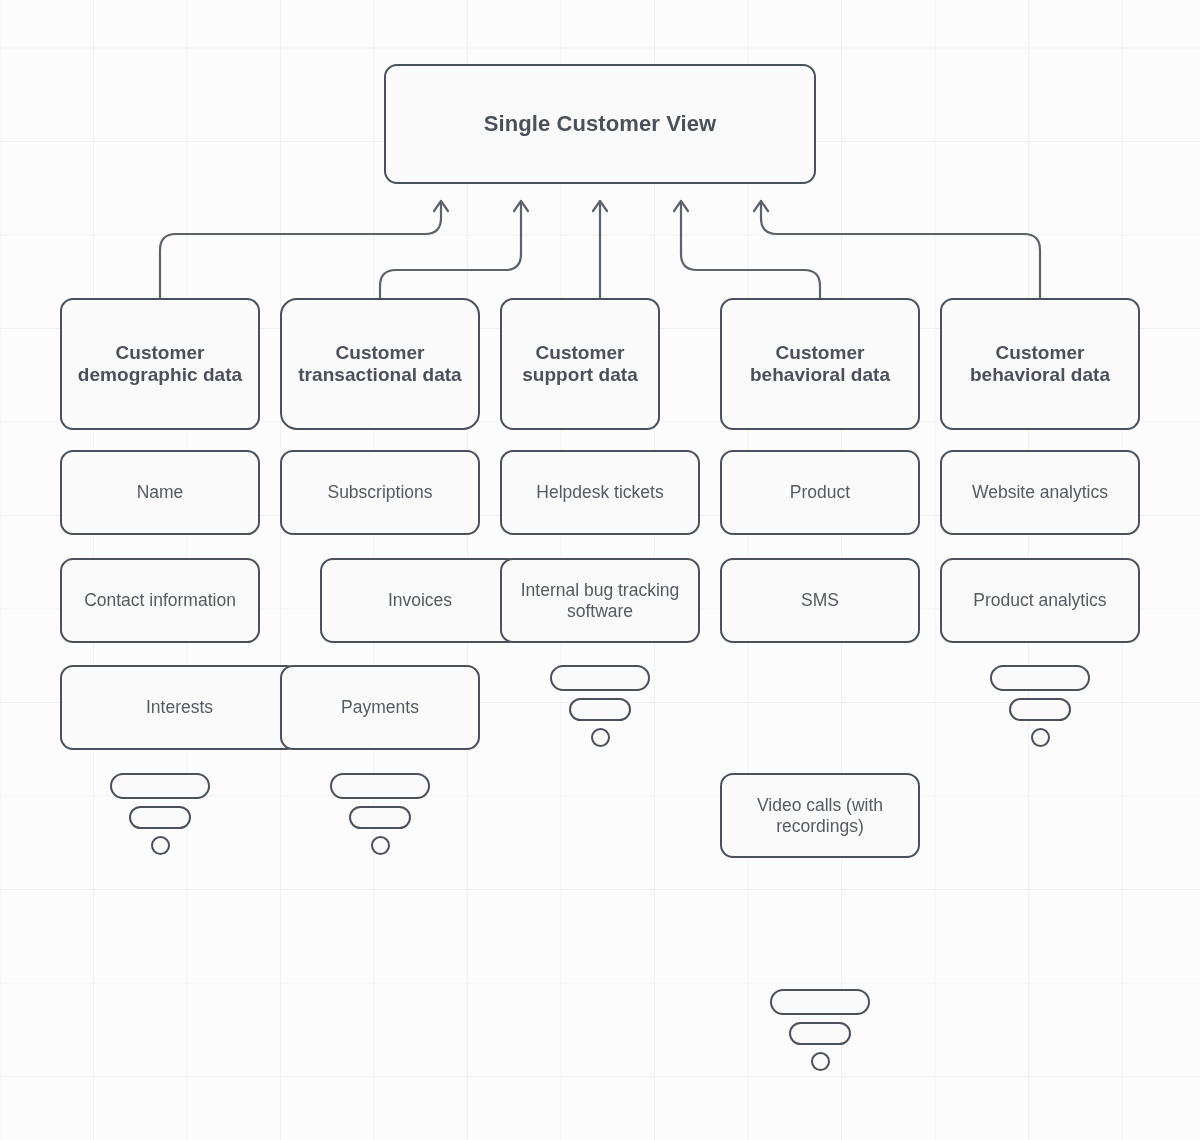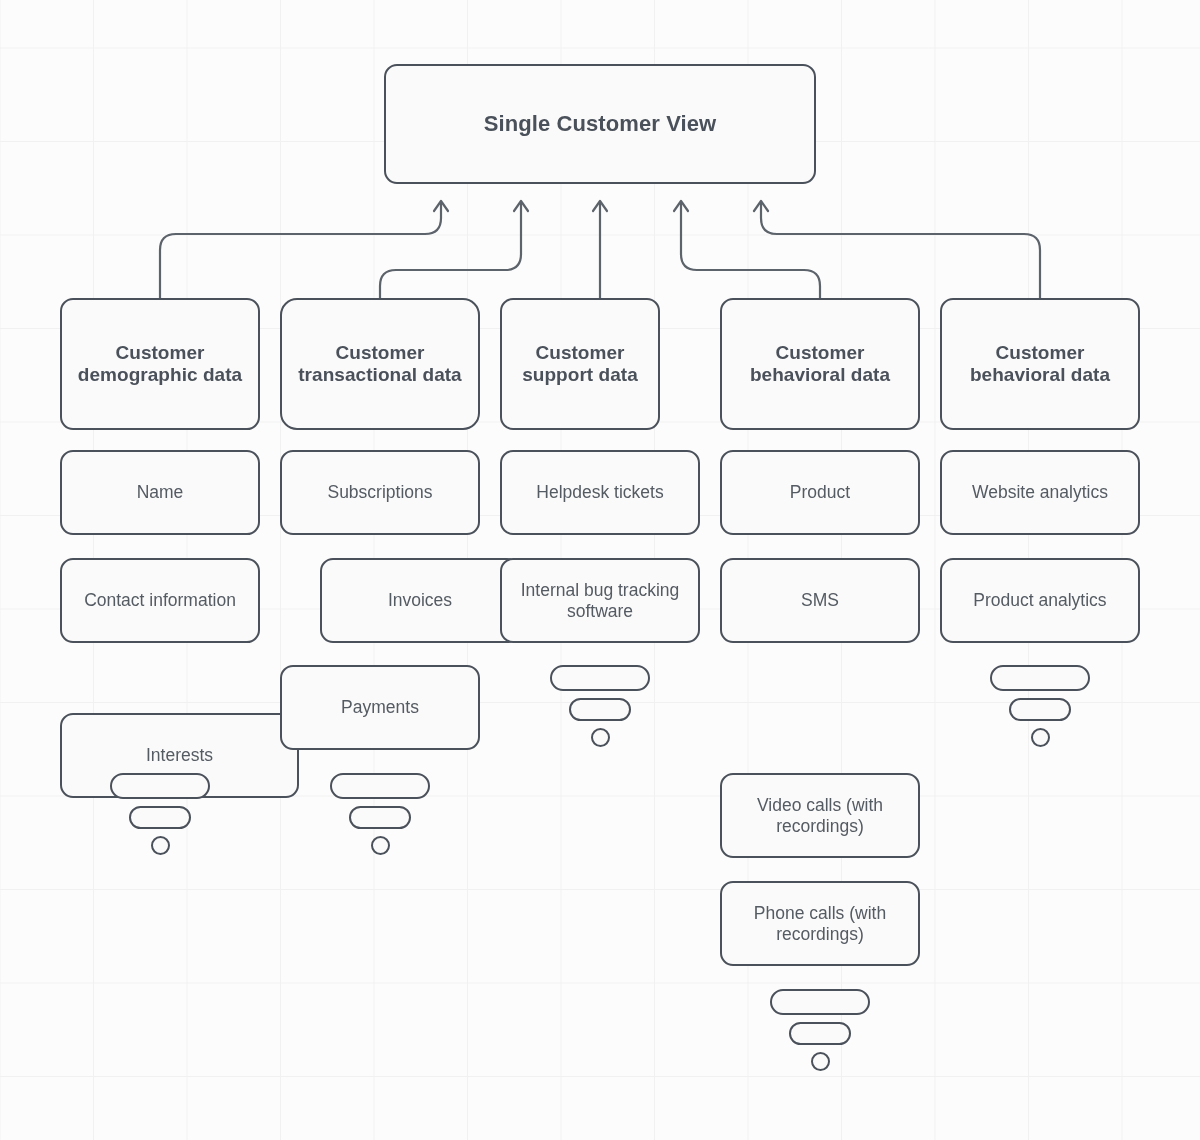--- a/index.html
+++ b/index.html
@@ -120,21 +120,21 @@
 
   <div class="node category" style="left:60px; top:298px; width:200px; height:132px;">
     <span>Customer demographic data</span>
   </div>
   <div class="node leaf" style="left:60px; top:450px; width:200px; height:85px;">
     <span>Name</span>
   </div>
   <div class="node leaf" style="left:60px; top:558px; width:200px; height:85px;">
     <span>Contact information</span>
   </div>
-  <div class="node leaf" style="left:60px; top:665px; width:239px; height:85px;margin-top:48px;">
+  <div class="node leaf" style="left:60px; top:665px; width:239px; height:85px;">
     <span>Interests</span>
   </div>
   <div class="ellipsis" style="left:60px; top:773px; width:200px;">
     <div class="pill wide"></div>
     <div class="pill mid"></div>
     <div class="dot"></div>
   </div>
 
   <div class="node category" style="left:280px; top:298px; width:200px; height:132px;border-radius:17px;">
     <span>Customer transactional data</span>
@@ -174,23 +174,20 @@
   </div>
   <div class="node leaf" style="left:720px; top:450px; width:200px; height:85px;">
     <span>Product</span>
   </div>
   <div class="node leaf" style="left:720px; top:558px; width:200px; height:85px;">
     <span>SMS</span>
   </div>
   <div class="node leaf" style="left:720px; top:773px; width:200px; height:85px;">
     <span>Video calls (with recordings)</span>
   </div>
-  <div class="node leaf" style="left:720px; top:881px; width:200px; height:85px;">
-    <span>Phone calls (with recordings)</span>
-  </div>
   <div class="ellipsis" style="left:720px; top:989px; width:200px;">
     <div class="pill wide"></div>
     <div class="pill mid"></div>
     <div class="dot"></div>
   </div>
 
   <div class="node category" style="left:940px; top:298px; width:200px; height:132px;">
     <span>Customer behavioral data</span>
   </div>
   <div class="node leaf" style="left:940px; top:450px; width:200px; height:85px;">

